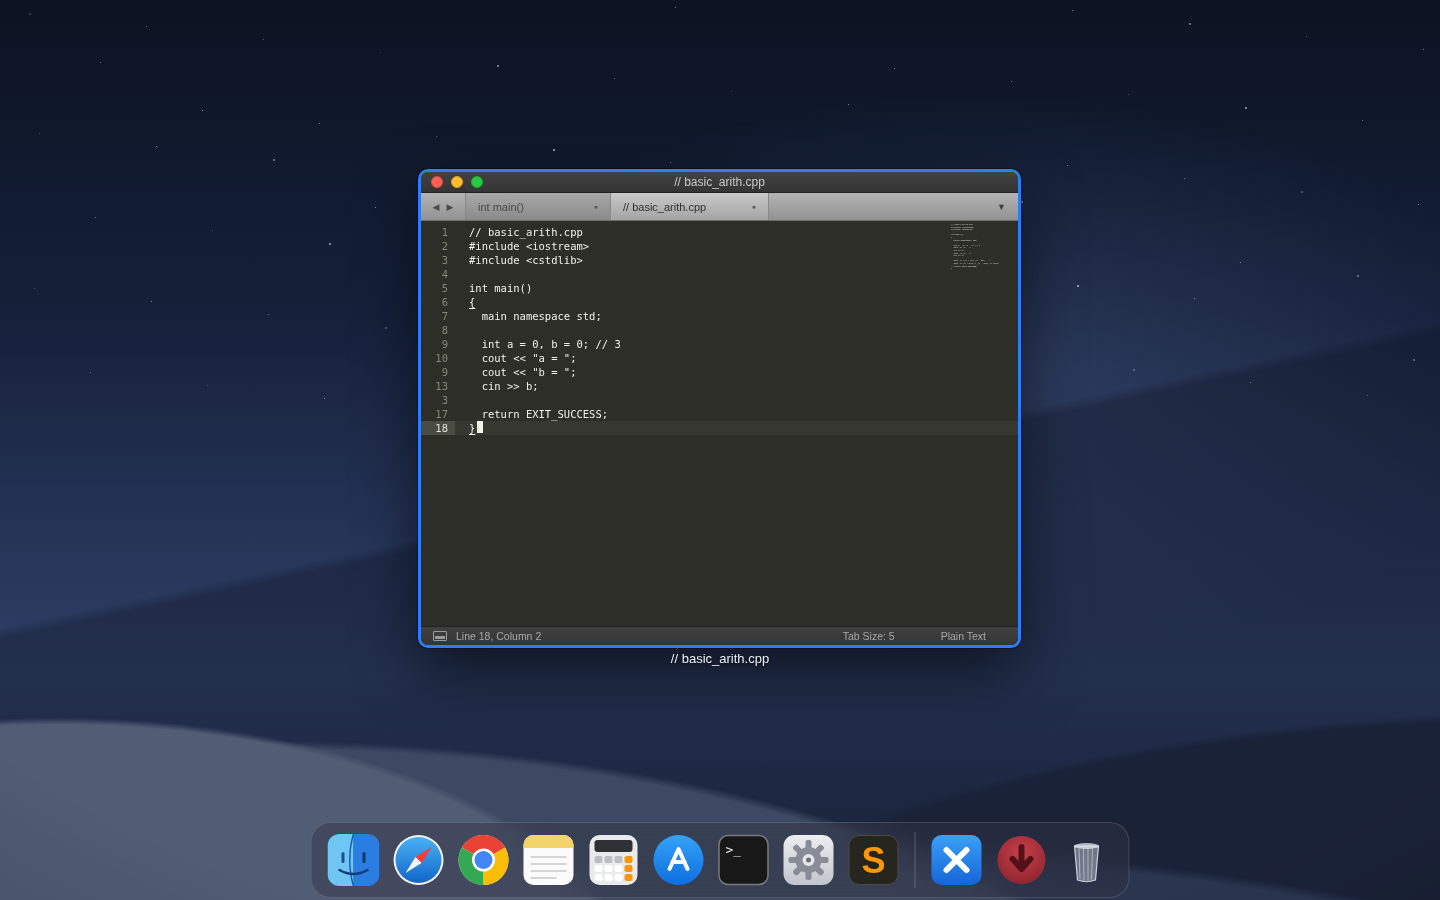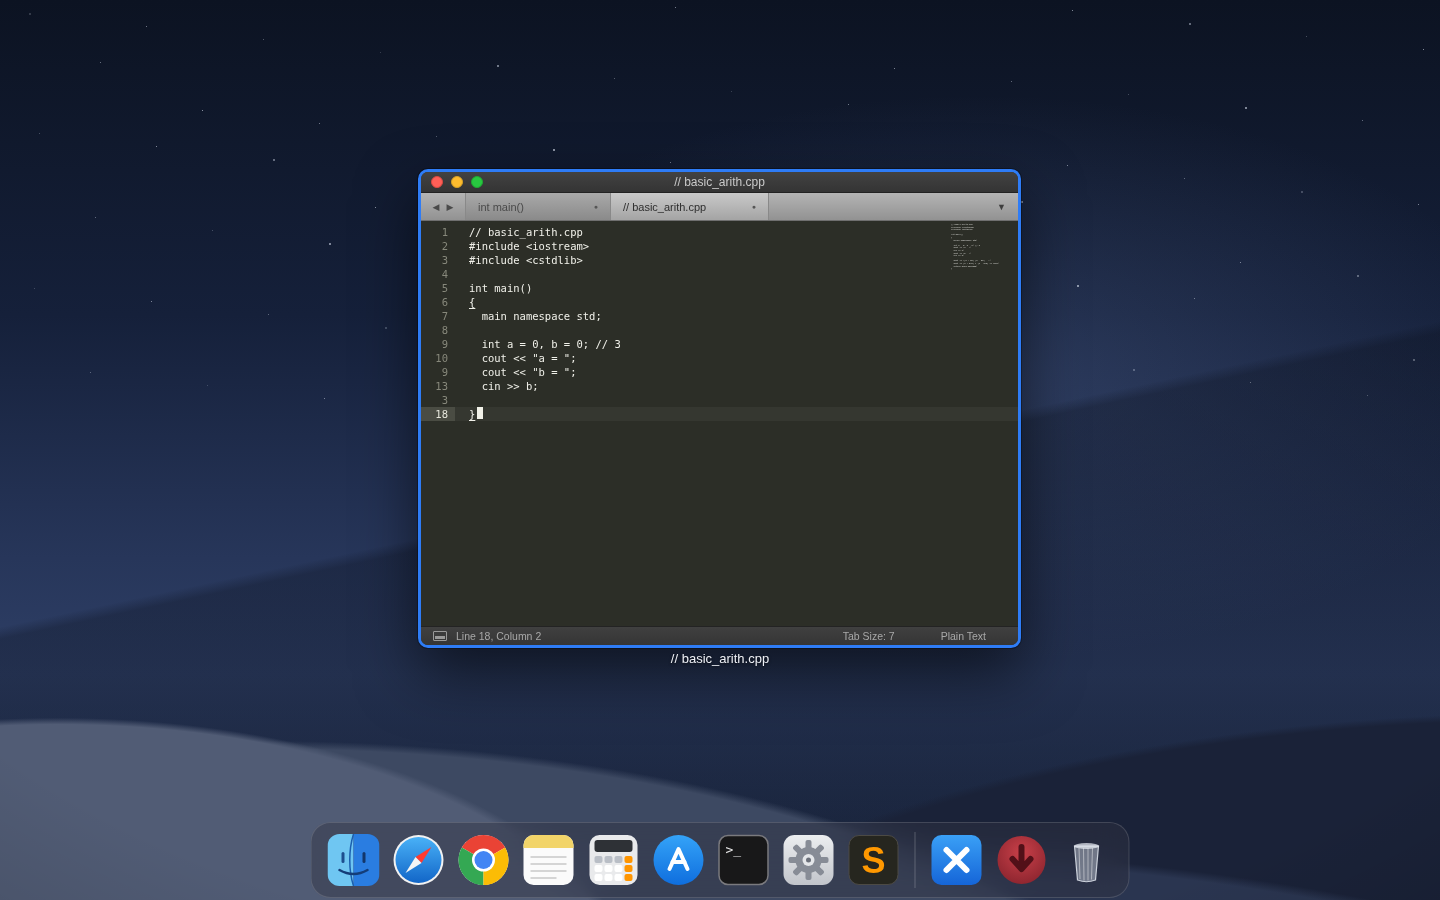--- a/index.html
+++ b/index.html
@@ -210,20 +210,21 @@
         <div class="code-row"><span class="gutter-num">4</span><span class="code-text"></span></div>
         <div class="code-row"><span class="gutter-num">5</span><span class="code-text">int main()</span></div>
         <div class="code-row"><span class="gutter-num">6</span><span class="code-text bracket-underline">{</span></div>
         <div class="code-row"><span class="gutter-num">7</span><span class="code-text">  main namespace std;</span></div>
         <div class="code-row"><span class="gutter-num">8</span><span class="code-text"></span></div>
         <div class="code-row"><span class="gutter-num">9</span><span class="code-text">  int a = 0, b = 0; // 3</span></div>
         <div class="code-row"><span class="gutter-num">10</span><span class="code-text">  cout &lt;&lt; "a = ";</span></div>
         <div class="code-row"><span class="gutter-num">9</span><span class="code-text">  cout &lt;&lt; "b = ";</span></div>
         <div class="code-row"><span class="gutter-num">13</span><span class="code-text">  cin &gt;&gt; b;</span></div>
         <div class="code-row"><span class="gutter-num">3</span><span class="code-text"></span></div>
+        <div class="code-row"><span class="gutter-num">17</span><span class="code-text">  return EXIT_SUCCESS;</span></div>
         <div class="code-row current"><span class="gutter-num">18</span><span class="code-text bracket-underline">}</span><span class="caret"></span></div>
       </div>
     <div class="minimap">
       <div class="minimap-inner">// basic_arith.cpp
 #include &lt;iostream&gt;
 #include &lt;cstdlib&gt;
  
 int main()
 {
   using namespace std;
@@ -241,21 +242,21 @@
 </div>
     </div>
   </div>
 
   <div class="statusbar">
     <div class="status-left">
       <span class="panel-icon"></span>
       <span>Line 18, Column 2</span>
     </div>
     <div class="status-right">
-      <span>Tab Size: 7</span>
+      <span>Tab Size: 5</span>
       <span>Plain Text</span>
     </div>
   </div>
 </div>
 
 <div class="caption">// basic_arith.cpp</div>
 
 <div class="dock">
   <div class="dock-item">
     <svg viewBox="0 0 56 56">

